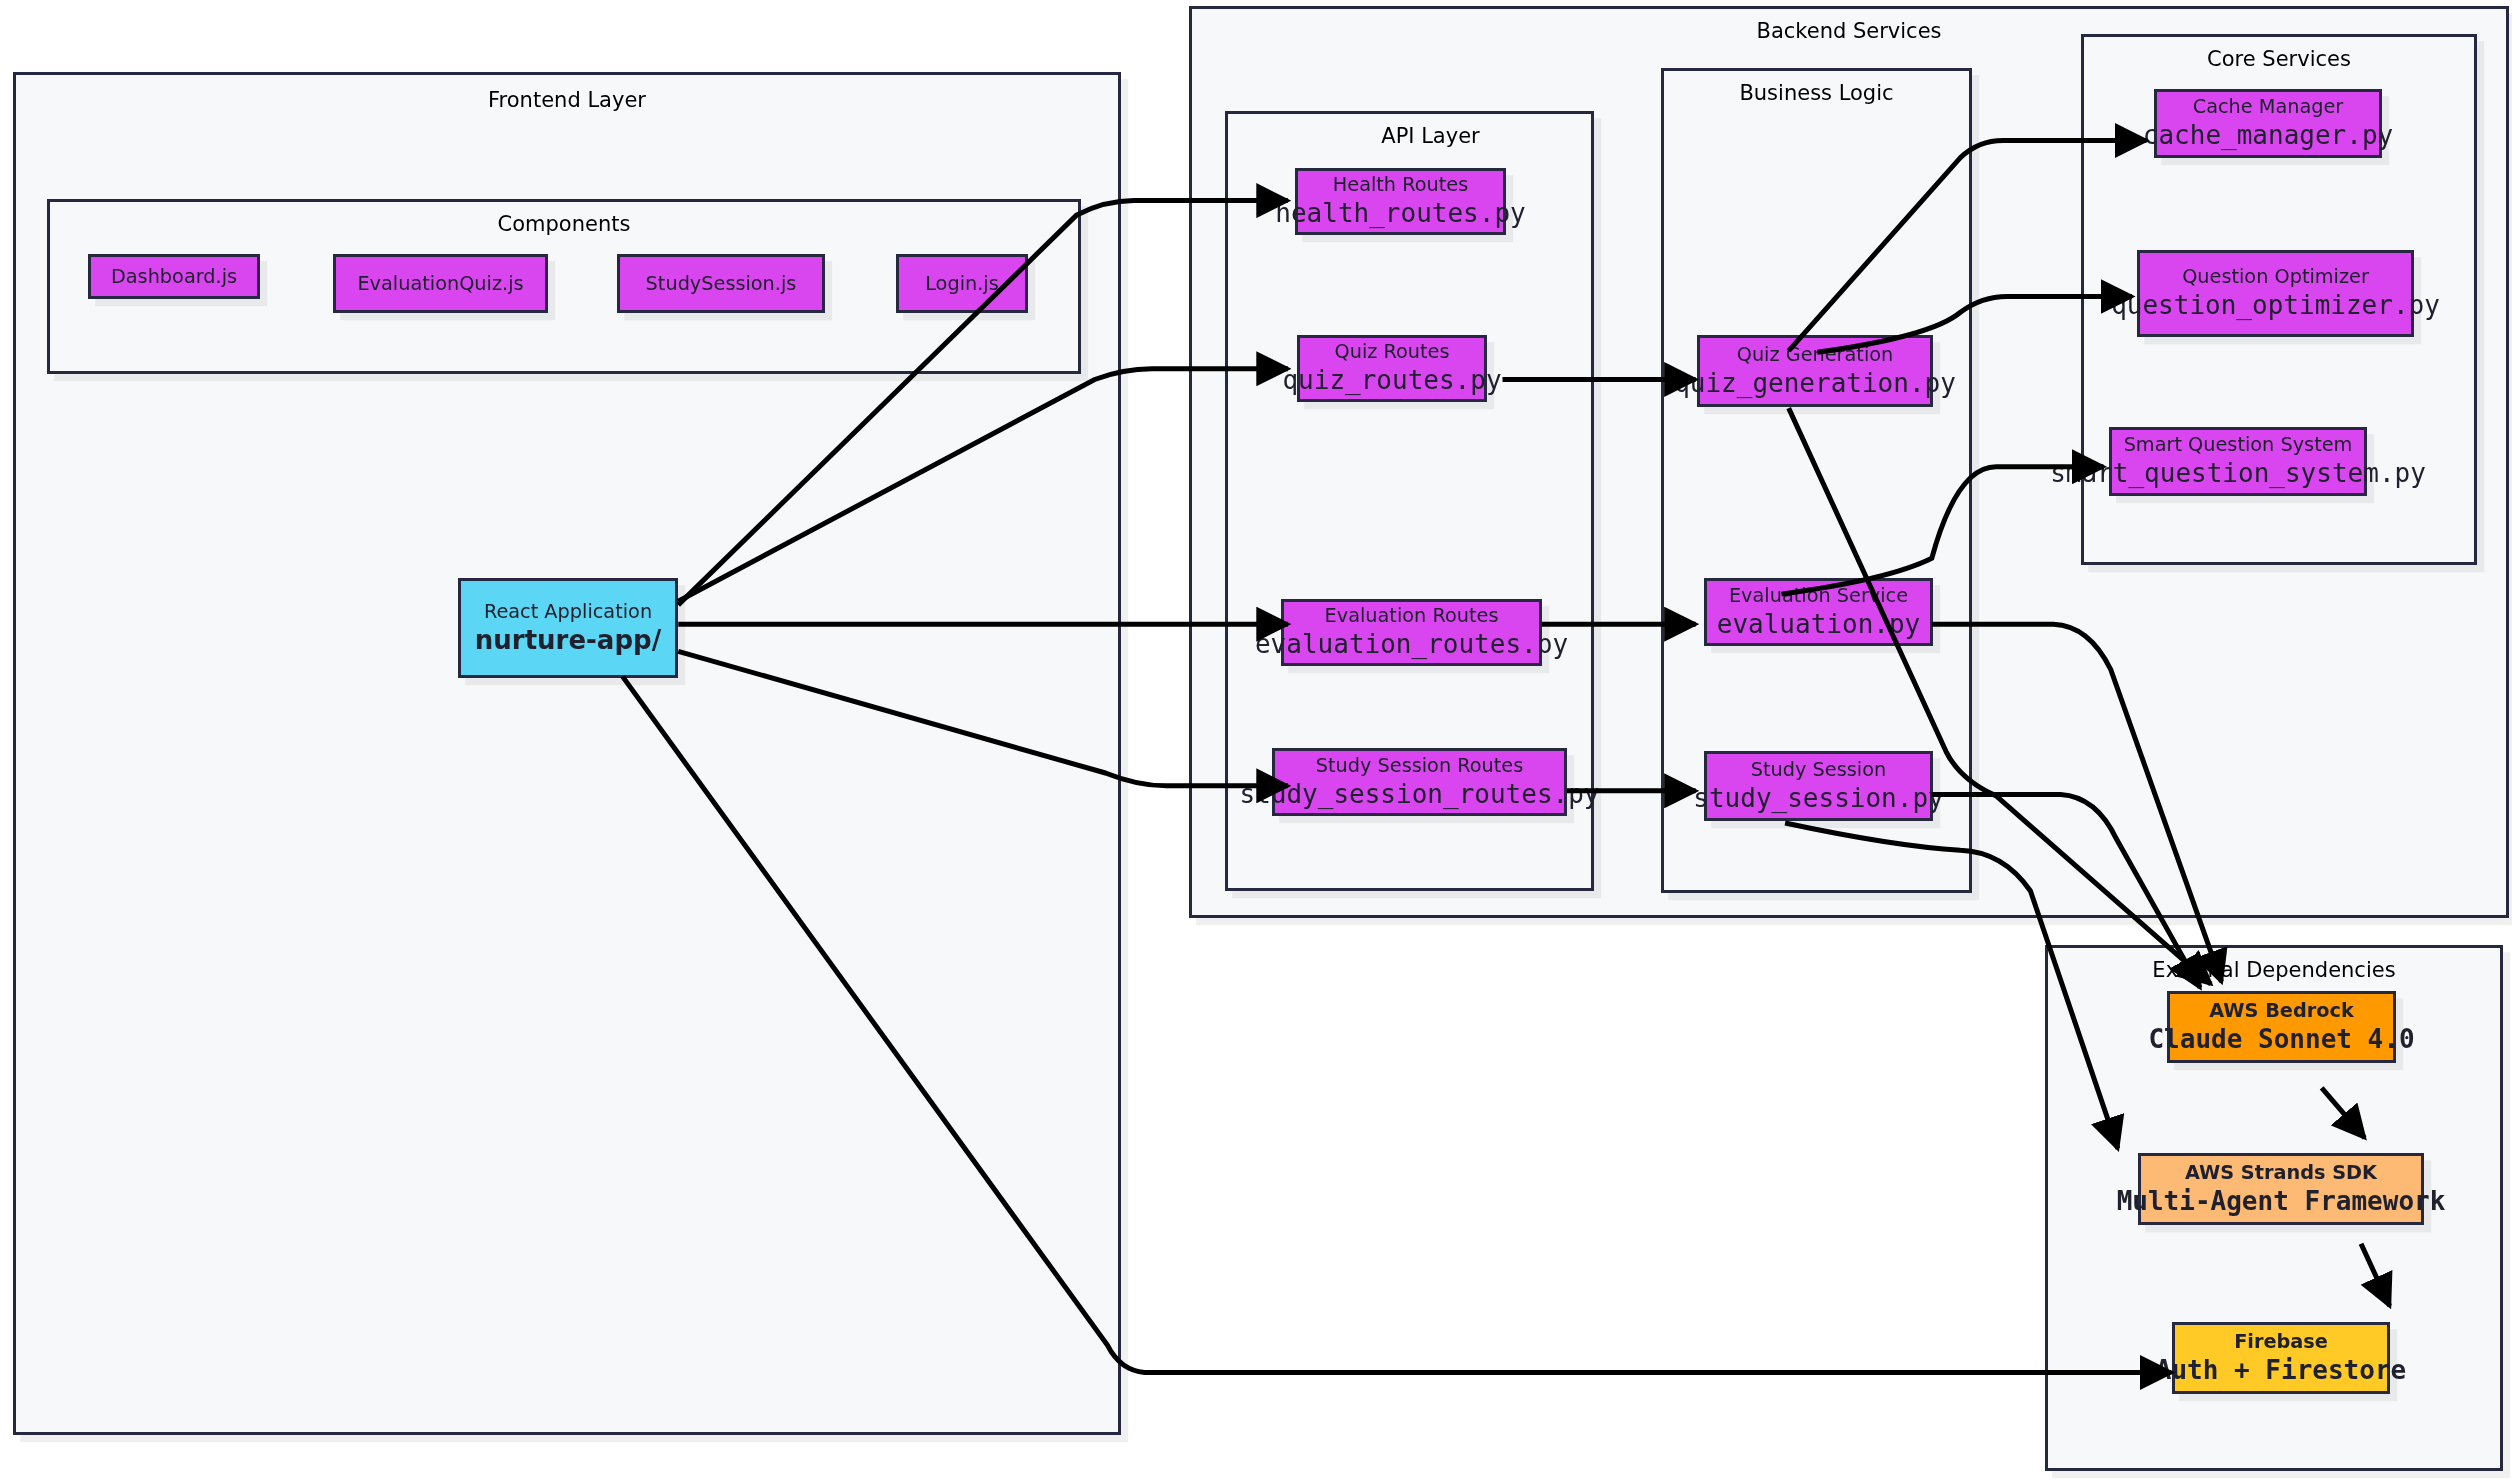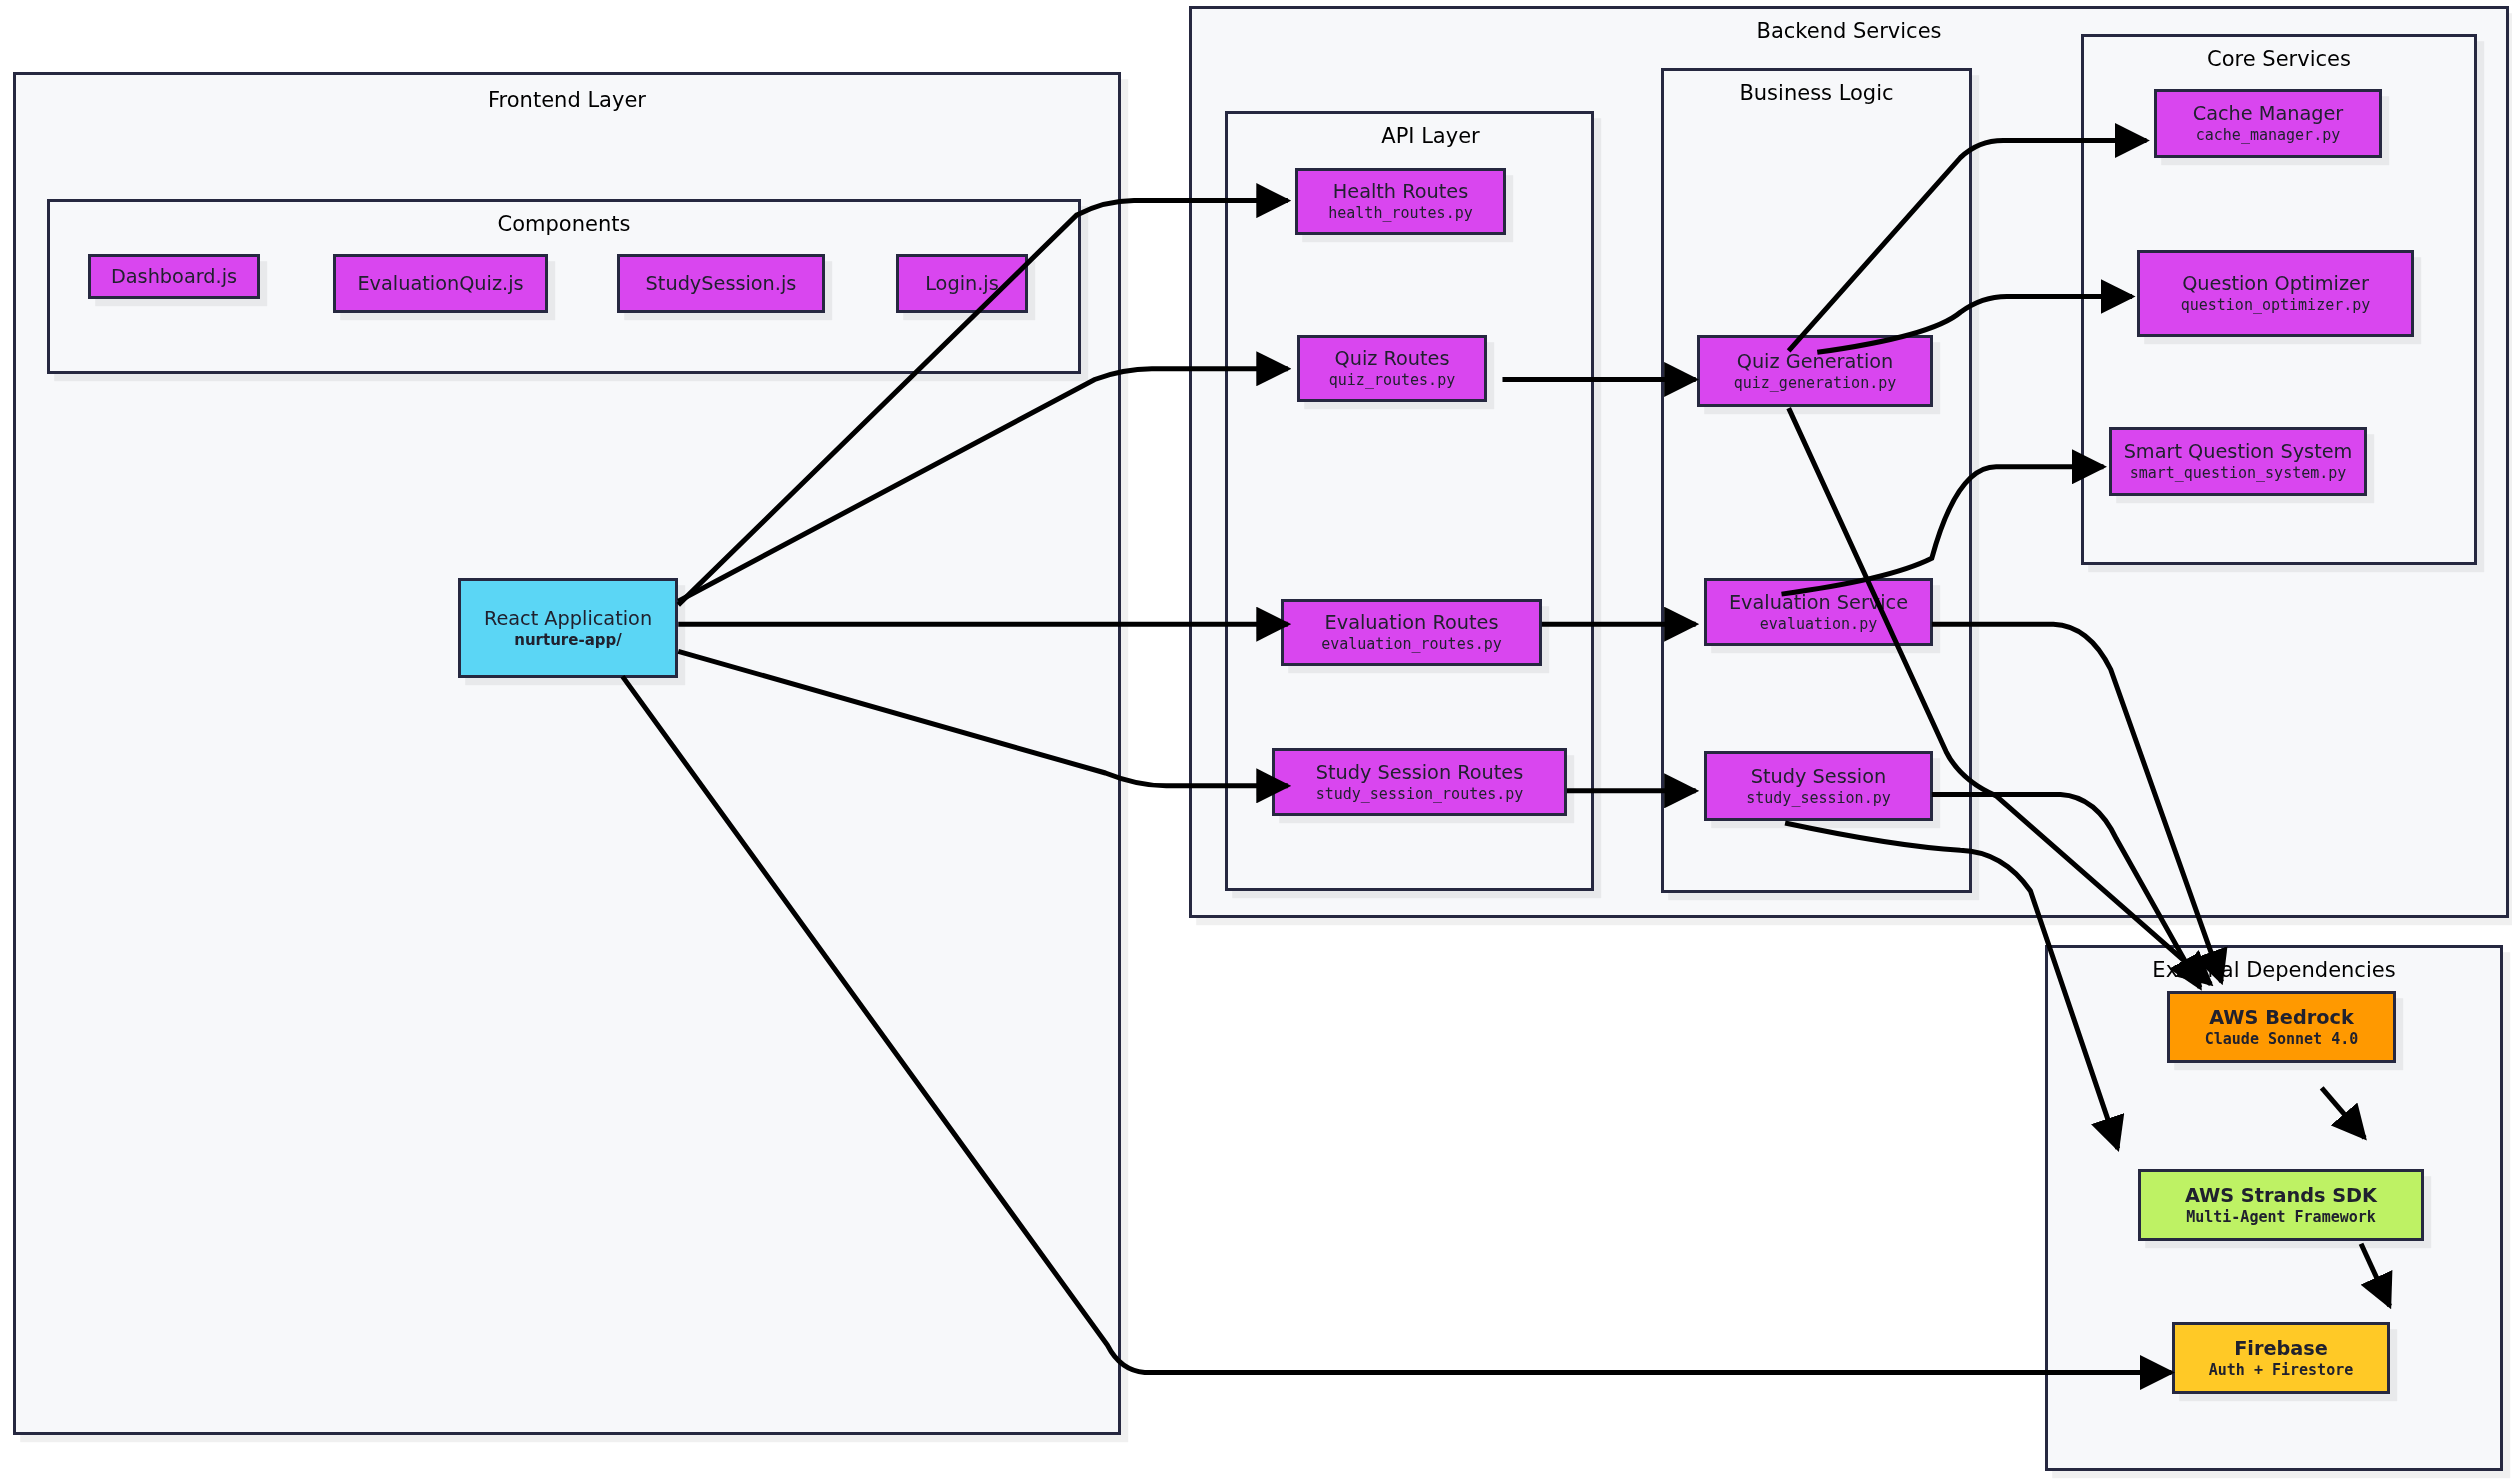--- a/index.html
+++ b/index.html
@@ -58,32 +58,32 @@
   }
   .node .line1 {
     color: #20212e;
     font-size: 19.3px;
     font-family: "DejaVu Sans", sans-serif;
     line-height: 1.3;
     white-space: nowrap;
   }
   .node .line2 {
     color: #20212e;
-    font-size: 15px;
+    font-size: 26px;
     font-family: "DejaVu Sans Mono", monospace;
     line-height: 1.3;
     white-space: nowrap;
   }
   .node.plainfont .line2 {
     font-family: "DejaVu Sans", sans-serif;
     font-weight: bold;
   }
   .node.single .line1 { font-size: 19.3px; }
   .node.cyan   { background: #5bd6f5; }
-  .node.cyan2  { background: #bef264; margin-top: 16px; }
+  .node.cyan2  { background: #fdba74; }
   .node.orange { background: #ff9900; }
   .node.yellow { background: #ffc926; }
   .node.orange .line1, .node.orange .line2,
   .node.cyan2 .line1, .node.cyan2 .line2,
   .node.yellow .line1, .node.yellow .line2 { font-weight: bold; }
 </style>
 </head>
 <body>
 
 <div id="stage">

